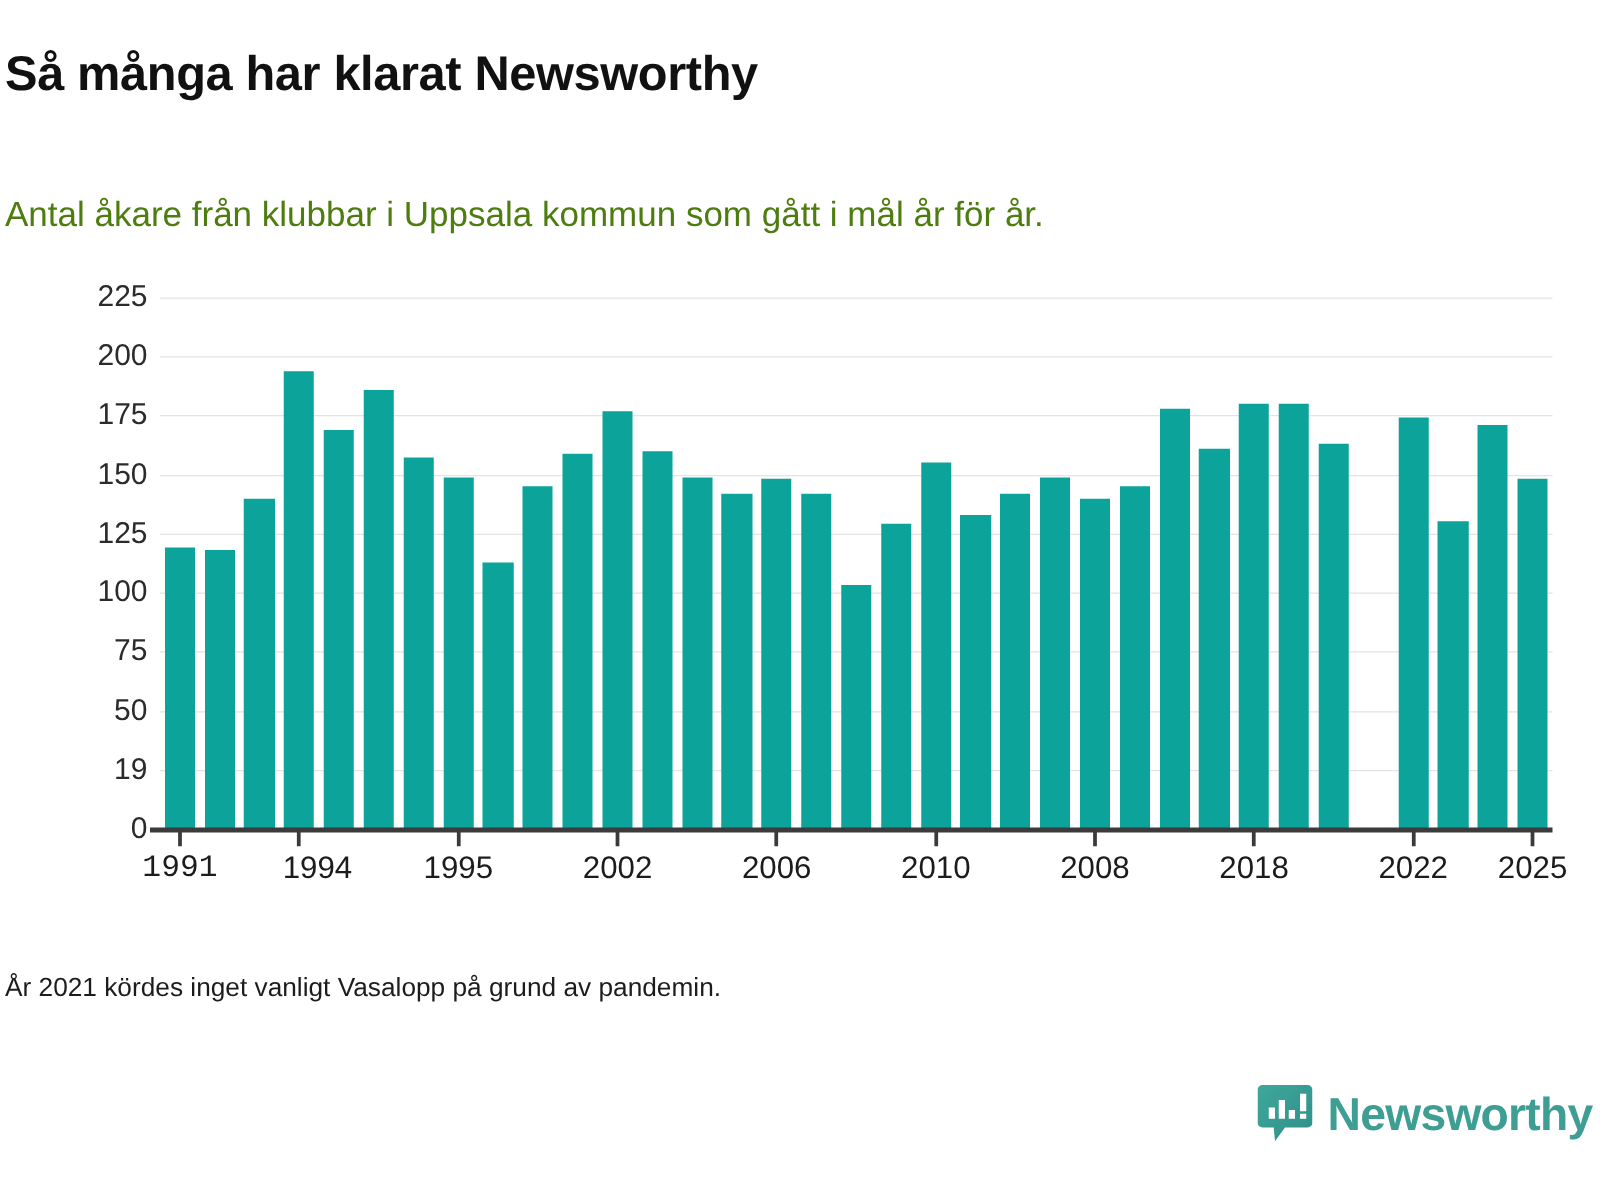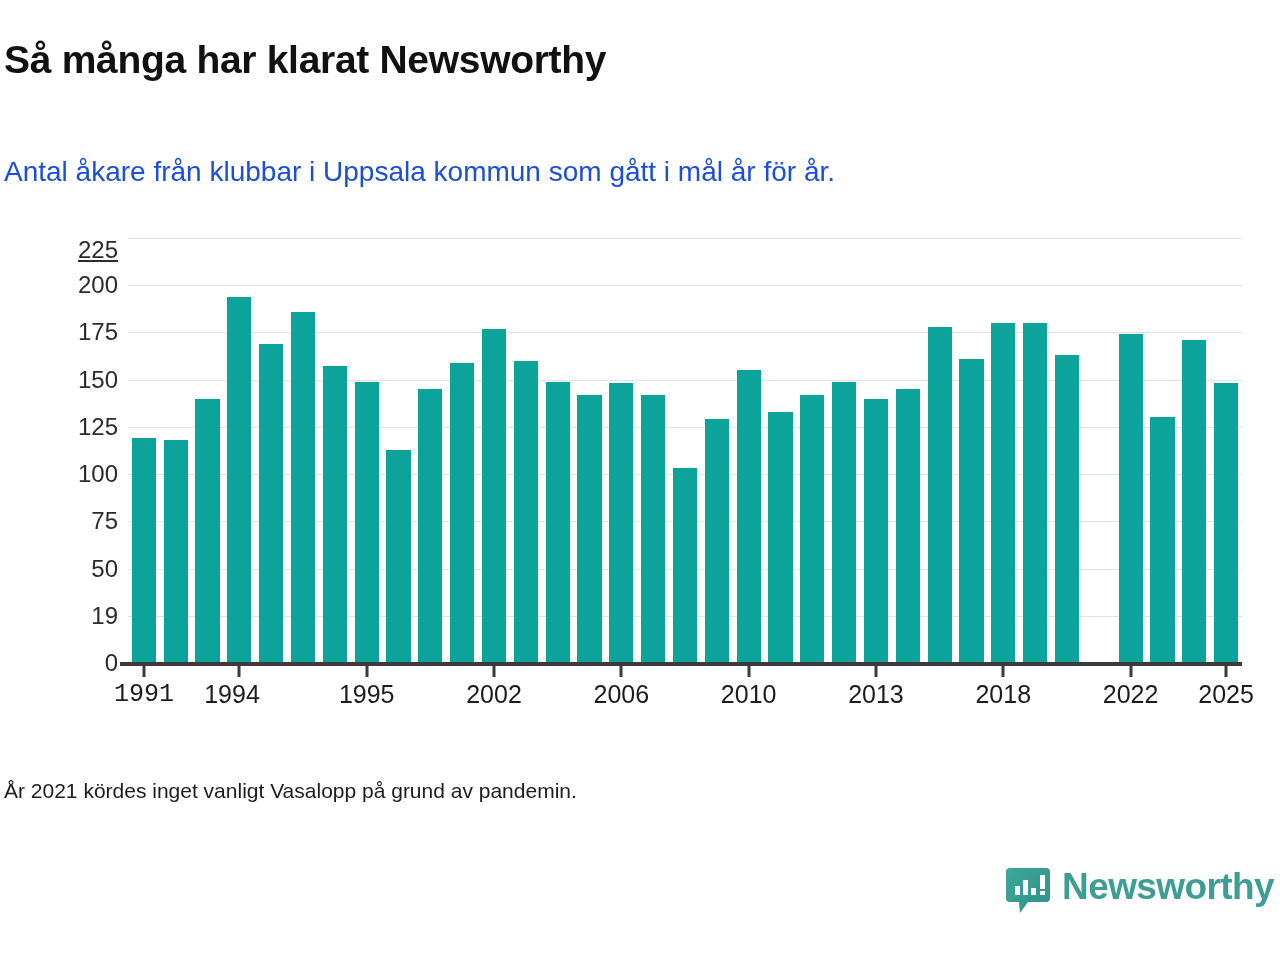--- a/index.html
+++ b/index.html
@@ -31,21 +31,21 @@
     letter-spacing: -0.3px;
     color: #111111;
     white-space: nowrap;
   }
   .subhead {
     position: absolute;
     left: 4px;
     top: 156px;
     font-size: 28px;
     font-weight: normal;
-    color: #1d4ed8;
+    color: #4d7c0f;
     white-space: nowrap;
   }
 
   
   .chart {
     position: absolute;
     left: 0px;
     top: 222px;
     width: 1250px;
     height: 500px;
@@ -139,21 +139,21 @@
     color: #1c1c1c;
     white-space: nowrap;
   }
 
   
   .logo {
     position: absolute;
     right: 6px;
     top: 868px;
     display: flex;
-    align-items: flex-start;
+    align-items: center;
     gap: 12px;
   }
   .logo-mark {
     width: 44px;
     height: 46px;
     display: block;
   }
   .logo-text {
     font-size: 37px;
     font-weight: bold;
@@ -174,21 +174,21 @@
     <div class="ylabels" id="ylabels">
         <div class="ylabel" style="top: 425px;">0</div>
         <div class="ylabel" style="top: 377.778px;">19</div>
         <div class="ylabel" style="top: 330.556px;">50</div>
         <div class="ylabel" style="top: 283.333px;">75</div>
         <div class="ylabel" style="top: 236.111px;">100</div>
         <div class="ylabel" style="top: 188.889px; text-align: right;">125</div>
         <div class="ylabel" style="top: 141.667px;">150</div>
         <div class="ylabel" style="top: 94.4444px;">175</div>
         <div class="ylabel" style="top: 47.2222px;">200</div>
-        <div class="ylabel" style="top: 12px; text-decoration: underline;">225</div>
+        <div class="ylabel" style="top: 0px;">225</div>
       </div>
     <div class="plot">
       <div id="gridlines">
           <div class="gridline" style="top: 377.778px;"></div>
           <div class="gridline" style="top: 330.556px;"></div>
           <div class="gridline" style="top: 283.333px;"></div>
           <div class="gridline" style="top: 236.111px;"></div>
           <div class="gridline" style="top: 188.889px;"></div>
           <div class="gridline" style="top: 141.667px;"></div>
           <div class="gridline" style="top: 94.4444px;"></div>
@@ -240,26 +240,26 @@
         <div class="xtick" style="left: 366.029px;"></div>
         <div class="xtick" style="left: 493.343px;"></div>
         <div class="xtick" style="left: 620.657px;"></div>
         <div class="xtick" style="left: 747.971px;"></div>
         <div class="xtick" style="left: 875.286px;"></div>
         <div class="xtick" style="left: 1002.6px;"></div>
         <div class="xtick" style="left: 1098.09px;"></div>
       </div>
     <div class="xlabels" id="xlabels">
         <div class="xlabel" style="left: 15.9143px; font-family: Liberation Mono, monospace;">1991</div>
-        <div class="xlabel" style="left: 104px;">1994</div>
+        <div class="xlabel" style="left: 126px;">1994</div>
         <div class="xlabel" style="left: 238.714px;">1995</div>
         <div class="xlabel" style="left: 366.029px;">2002</div>
         <div class="xlabel" style="left: 493.343px;">2006</div>
         <div class="xlabel" style="left: 620.657px;">2010</div>
-        <div class="xlabel" style="left: 747.971px;">2013</div>
+        <div class="xlabel" style="left: 747.971px;">2008</div>
         <div class="xlabel" style="left: 875.286px;">2018</div>
         <div class="xlabel" style="left: 1002.6px;">2022</div>
         <div class="xlabel" style="left: 1098.09px; text-align: right;">2025</div>
       </div>
   </div>
 
   <div class="footnote">År 2021 kördes inget vanligt Vasalopp på grund av pandemin.</div>
 
   <div class="logo">
     <span class="logo-mark-wrap">

